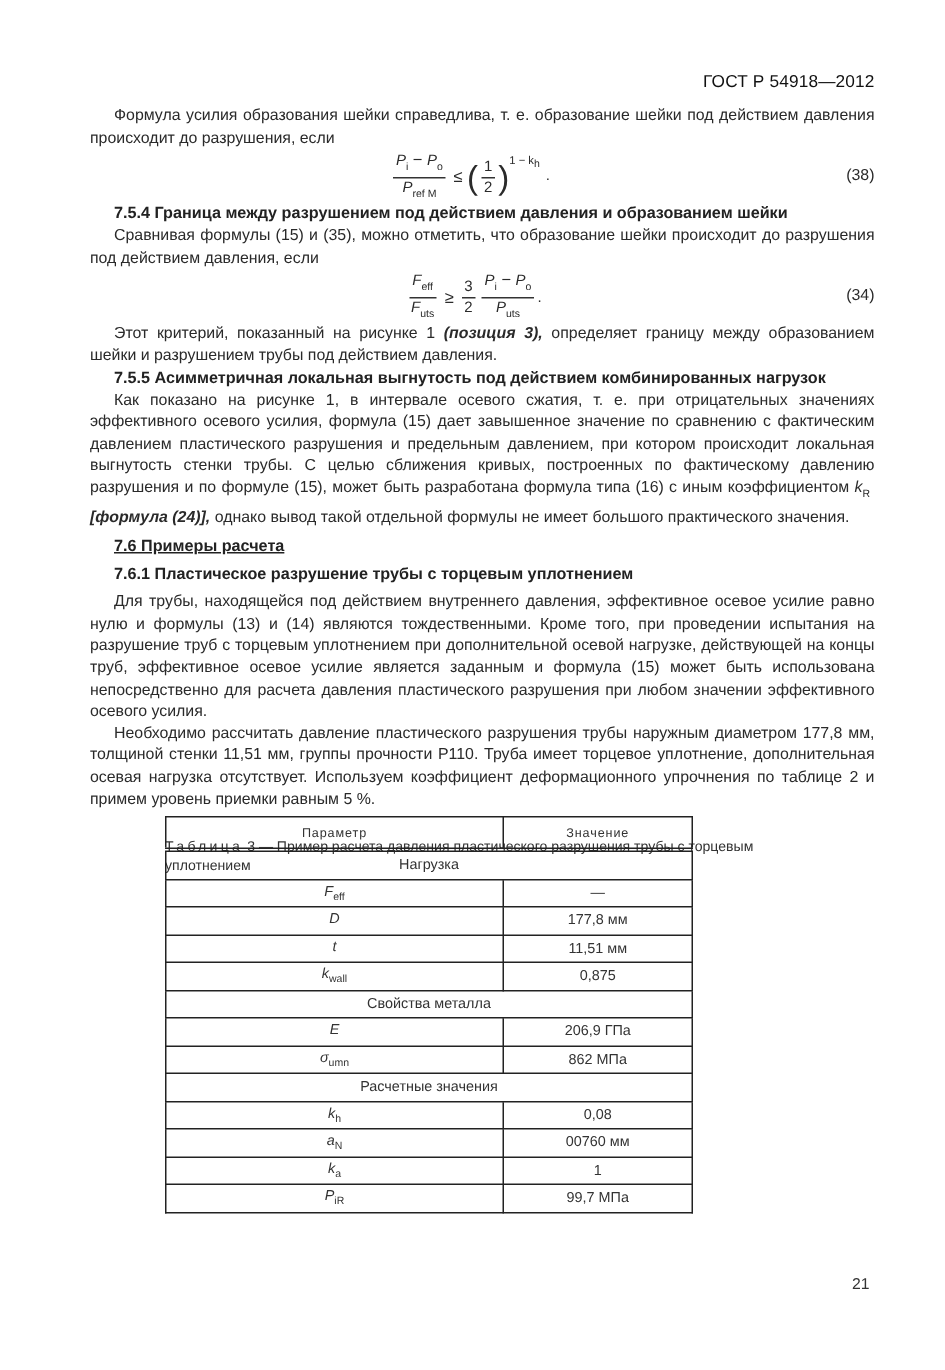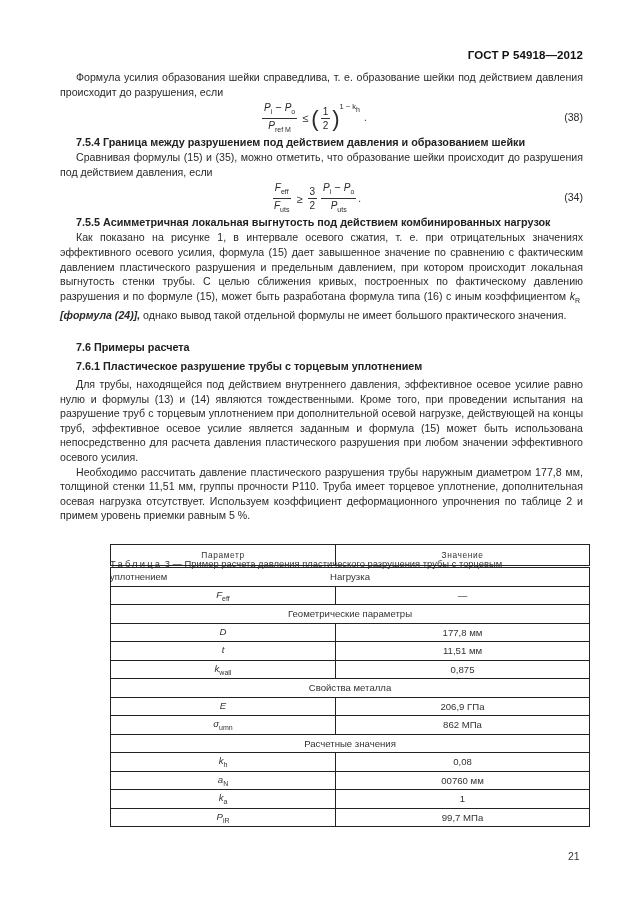--- a/index.html
+++ b/index.html
@@ -1,37 +1,37 @@
 <!DOCTYPE html>
 <html><head>
 <meta charset="utf-8">
 <style>
   html, body { margin: 0; padding: 0; background: #ffffff; }
   body { width: 630px; height: 913px; position: relative; overflow: hidden;
          font-family: "Liberation Sans", sans-serif; color: #2a2a2a; }
-  .page-header { position: absolute; top: 49px; right: 47px; font-weight: bold; font-size: 11.5px; color: #111; letter-spacing: 0.1px; }
+  .page-header { position: absolute; top: 49px; right: 47px; font-weight: normal; font-size: 11.5px; color: #111; letter-spacing: 0.1px; }
   .body { position: absolute; left: 60px; top: 70px; width: 523px; font-size: 10.6px; line-height: 14.6px; }
   p { margin: 0; text-align: justify; }
   .ind { text-indent: 16px; }
   .h { font-weight: bold; font-size: 10.8px; padding-left: 16px; color: #222; line-height: 15px; }
-  .h76 { margin-top: 17px; margin-bottom: 4px; }
+  .h76 { margin-top: 5px; margin-bottom: 4px; text-decoration: underline; }
   .formula { position: relative; height: 36px; }
   .formula .f { position: absolute; top: 2px; display: flex; align-items: center; font-family: "Liberation Sans", sans-serif; font-size: 10px; font-style: italic; }
   .formula .num { position: absolute; right: 0; top: 11px; font-size: 10.6px; }
   .frac { display: inline-flex; flex-direction: column; align-items: center; margin: 0 2px; }
   .frac .n { border-bottom: 1px solid #333; padding: 0 2px; line-height: 13px; }
   .frac .d { padding: 0 2px; line-height: 13px; }
   sub, sup { font-style: normal; font-size: 7px; }
   .op { font-style: normal; margin: 0 3px; font-size: 11px; }
   .paren { font-style: normal; font-size: 22px; line-height: 22px; font-weight: 200; }
   .nonit { font-style: normal; }
   .bi { font-weight: bold; font-style: italic; }
   .caption { position: absolute; left: 110px; top: 516px; width: 420px; font-size: 9.4px; line-height: 12.5px; color: #333; margin-top: 42px; }
   .spaced { letter-spacing: 2.2px; }
-  table { position: absolute; left: 110px; top: 544px; width: 480px; border-collapse: collapse; font-size: 9.6px; color: #333; }
+  table { position: absolute; left: 110px; top: 544px; width: 352px; border-collapse: collapse; font-size: 9.6px; color: #333; }
   td, th { border: 1px solid #222; text-align: center; padding: 0; height: 17.5px; font-weight: normal; }
   th { height: 20px; font-size: 8.4px; letter-spacing: 0.6px; border-bottom: 3px double #222; }
   td.p { width: 224px; font-style: italic; }
   .pagenum { position: absolute; left: 568px; top: 838px; font-size: 10.5px; color: #333; margin-top: 12px; }
 </style>
 </head>
 <body>
 
 <div class="page-header">ГОСТ Р 54918—2012</div>
 
@@ -73,20 +73,21 @@
         </span>
       <span class="frac">
         <span class="n"><span>P</span><sub>i</sub><span class="op">−</span><span>P</span><sub>o</sub></span>
         <span class="d"><span>P</span><sub>uts</sub></span>
       </span>
       <span class="nonit">.</span>
     </div>
     <span class="num">(34)</span>
   </div>
 
+  <p class="ind"><span>Этот критерий, показанный на рисунке 1 </span><span class="bi">(позиция 3),</span><span> определяет границу между образованием шейки и разрушением трубы под действием давления.</span></p>
 
   <p class="h">7.5.5 Асимметричная локальная выгнутость под действием комбинированных нагрузок</p>
   <p class="ind"><span>Как показано на рисунке 1, в интервале осевого сжатия, т. е. при отрицательных значениях эффективного осевого усилия, формула (15) дает завышенное значение по сравнению с фактическим давлением пластического разрушения и предельным давлением, при котором происходит локальная выгнутость стенки трубы.  С целью сближения  кривых,  построенных  по фактическому давлению разрушения и по формуле (15), может быть разработана формула типа (16) с иным коэффициентом </span><i>k</i><sub>R</sub>&nbsp; <span class="bi">[формула (24)],</span><span> однако вывод такой отдельной формулы не имеет большого практического значения.</span></p>
 
   <p class="h h76">7.6 Примеры расчета</p>
   <p class="h" style="margin-bottom:3px;">7.6.1 Пластическое разрушение трубы с торцевым уплотнением</p>
   <p class="ind">Для трубы, находящейся под действием внутреннего давления, эффективное осевое усилие равно нулю и формулы (13) и (14) являются тождественными. Кроме того, при проведении испытания на разрушение труб с торцевым уплотнением при дополнительной осевой нагрузке, действующей на концы труб, эффективное осевое усилие является заданным и формула (15) может быть использована непосредственно для расчета давления пластического разрушения при любом значении эффективного осевого усилия.</p>
   <p class="ind">Необходимо рассчитать давление пластического разрушения трубы наружным диаметром 177,8 мм, толщиной стенки 11,51 мм, группы прочности P110. Труба имеет торцевое уплотнение, дополнительная осевая нагрузка отсутствует. Используем коэффициент деформационного упрочнения по таблице 2 и примем уровень приемки равным 5 %.</p>
 </div>
 
@@ -99,23 +100,20 @@
       <th>Значение</th>
     </tr>
   </thead>
   <tbody id="tbody">
       <tr>
         <td colspan="2">Нагрузка</td>
       </tr>
       <tr>
         <td class="p"><span>F</span><sub>eff</sub></td>
         <td>—</td>
-      </tr>
-      <tr>
-        <td colspan="2">Геометрические параметры</td>
       </tr>
       <tr>
         <td class="p"><span>D</span><sub></sub></td>
         <td>177,8 мм</td>
       </tr>
       <tr>
         <td class="p"><span>t</span><sub></sub></td>
         <td>11,51 мм</td>
       </tr>
       <tr>

